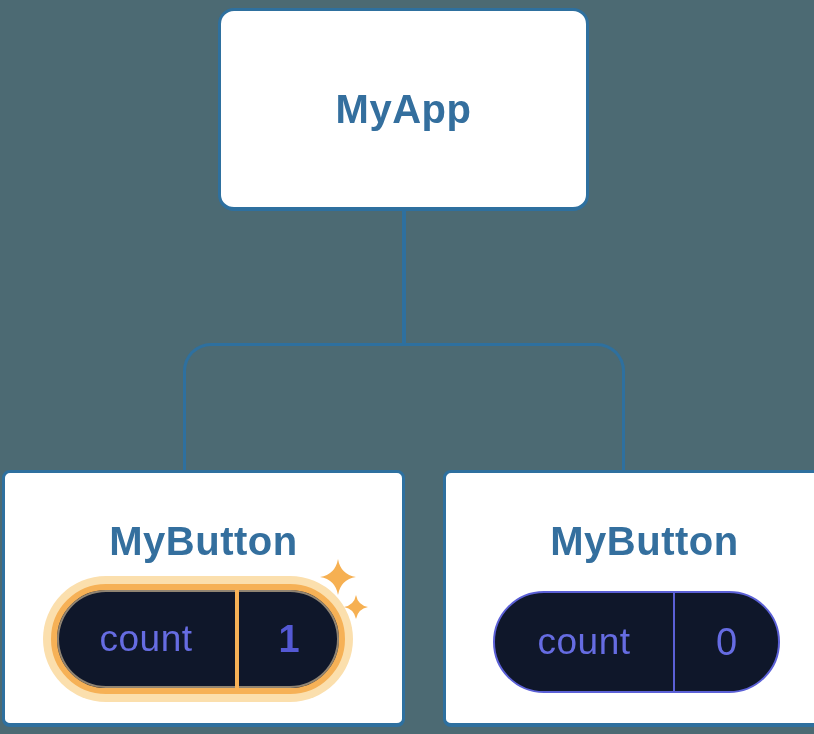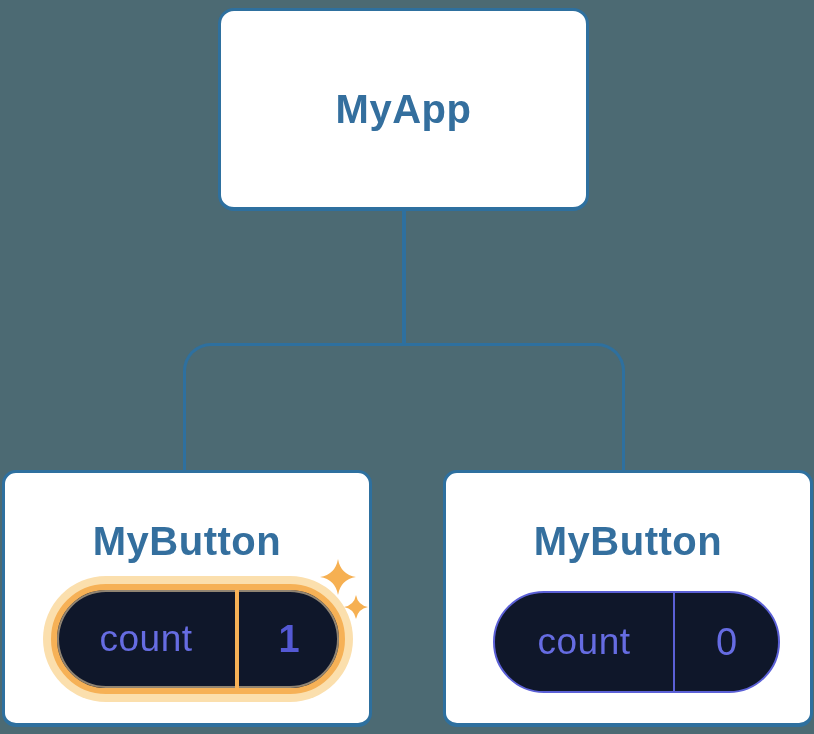--- a/index.html
+++ b/index.html
@@ -23,22 +23,22 @@
     border-bottom-width: 4px;
   }
   .node-card.app {
     left: 218px; top: 8px;
     width: 371px; height: 203px;
     border-radius: 16px;
     display: flex; align-items: center; justify-content: center;
   }
   .node-card.child {
     top: 470px;
-    width: 370px; height: 257px;
-    border-radius: 14px;
+    width: 403px; height: 257px;
+    border-radius: 8px;
   }
   .node-card.child-left  { left: 2px; }
   .node-card.child-right { left: 443px; }
 
   .node-title {
     color: var(--title, #346f9e);
     font-size: 40px;
     font-weight: 600;
     letter-spacing: 0.5px;
     white-space: nowrap;

